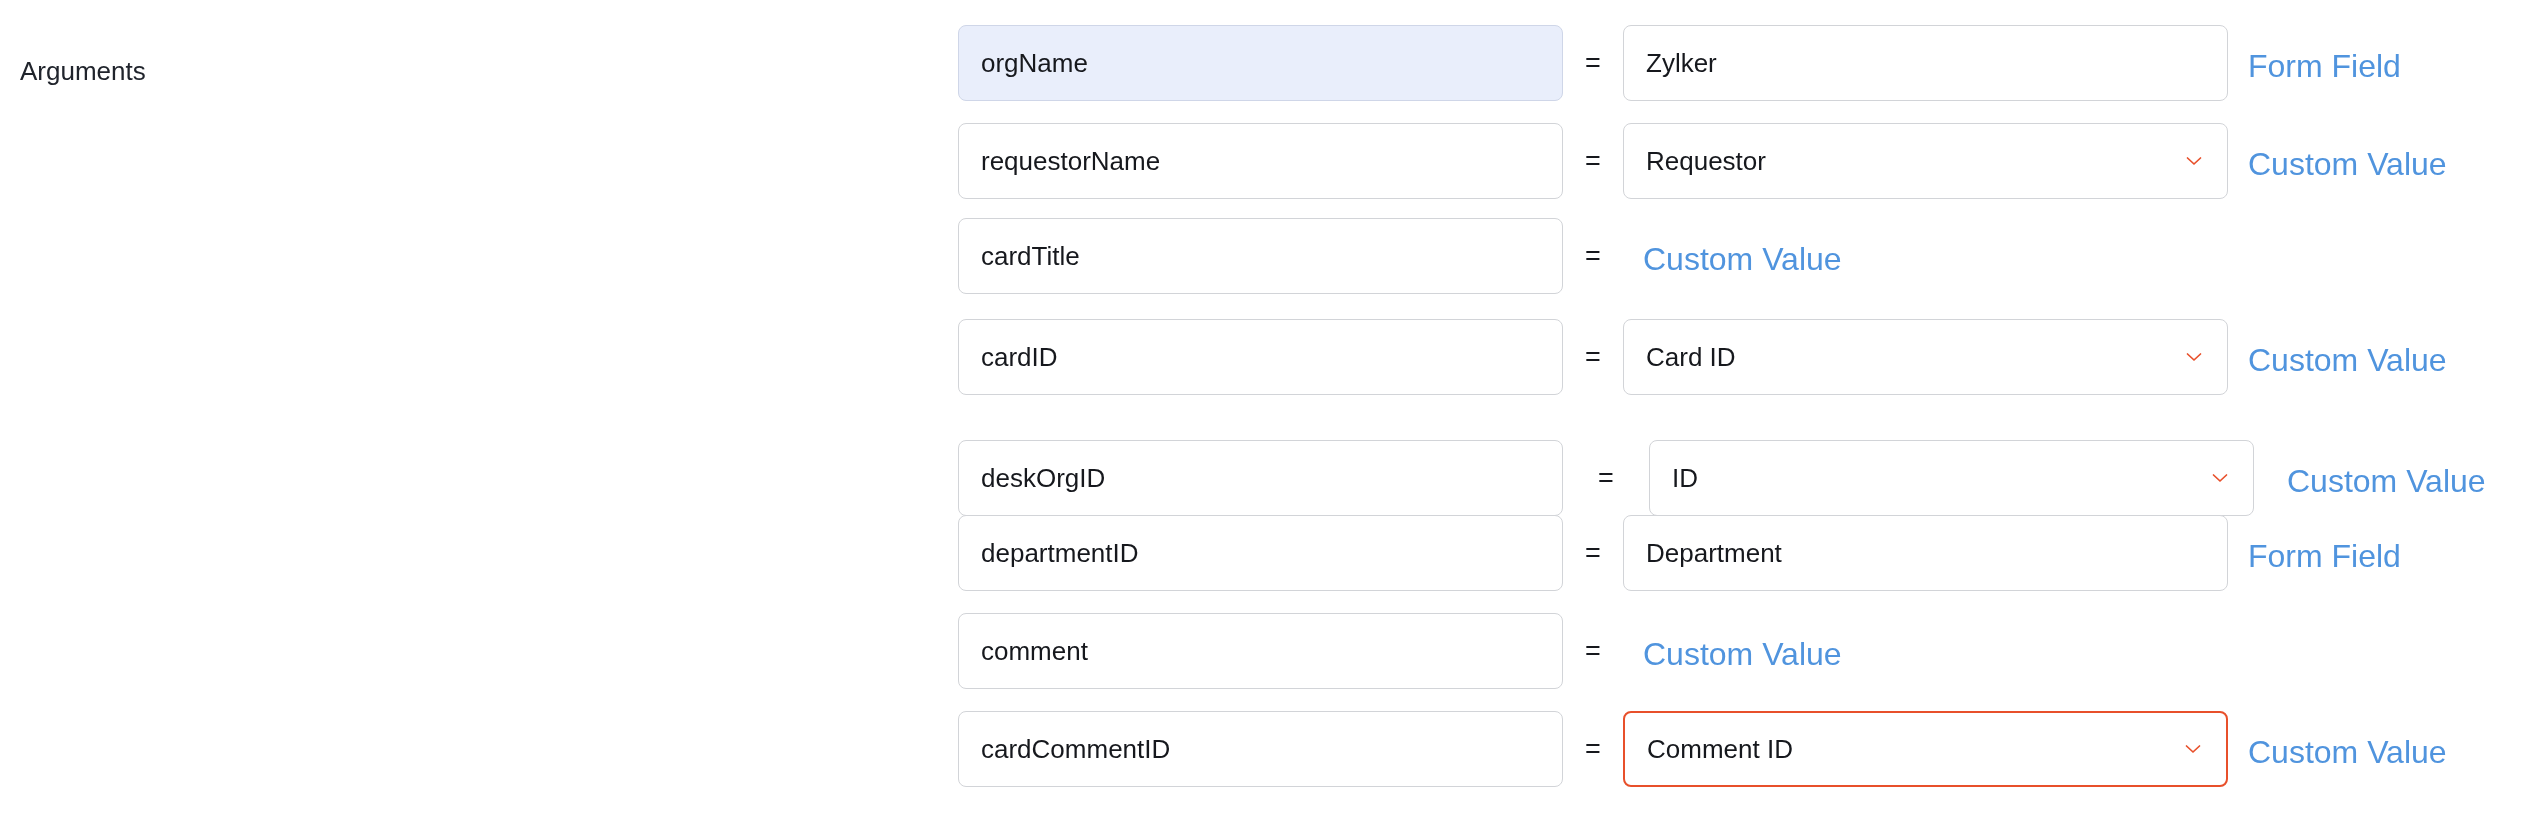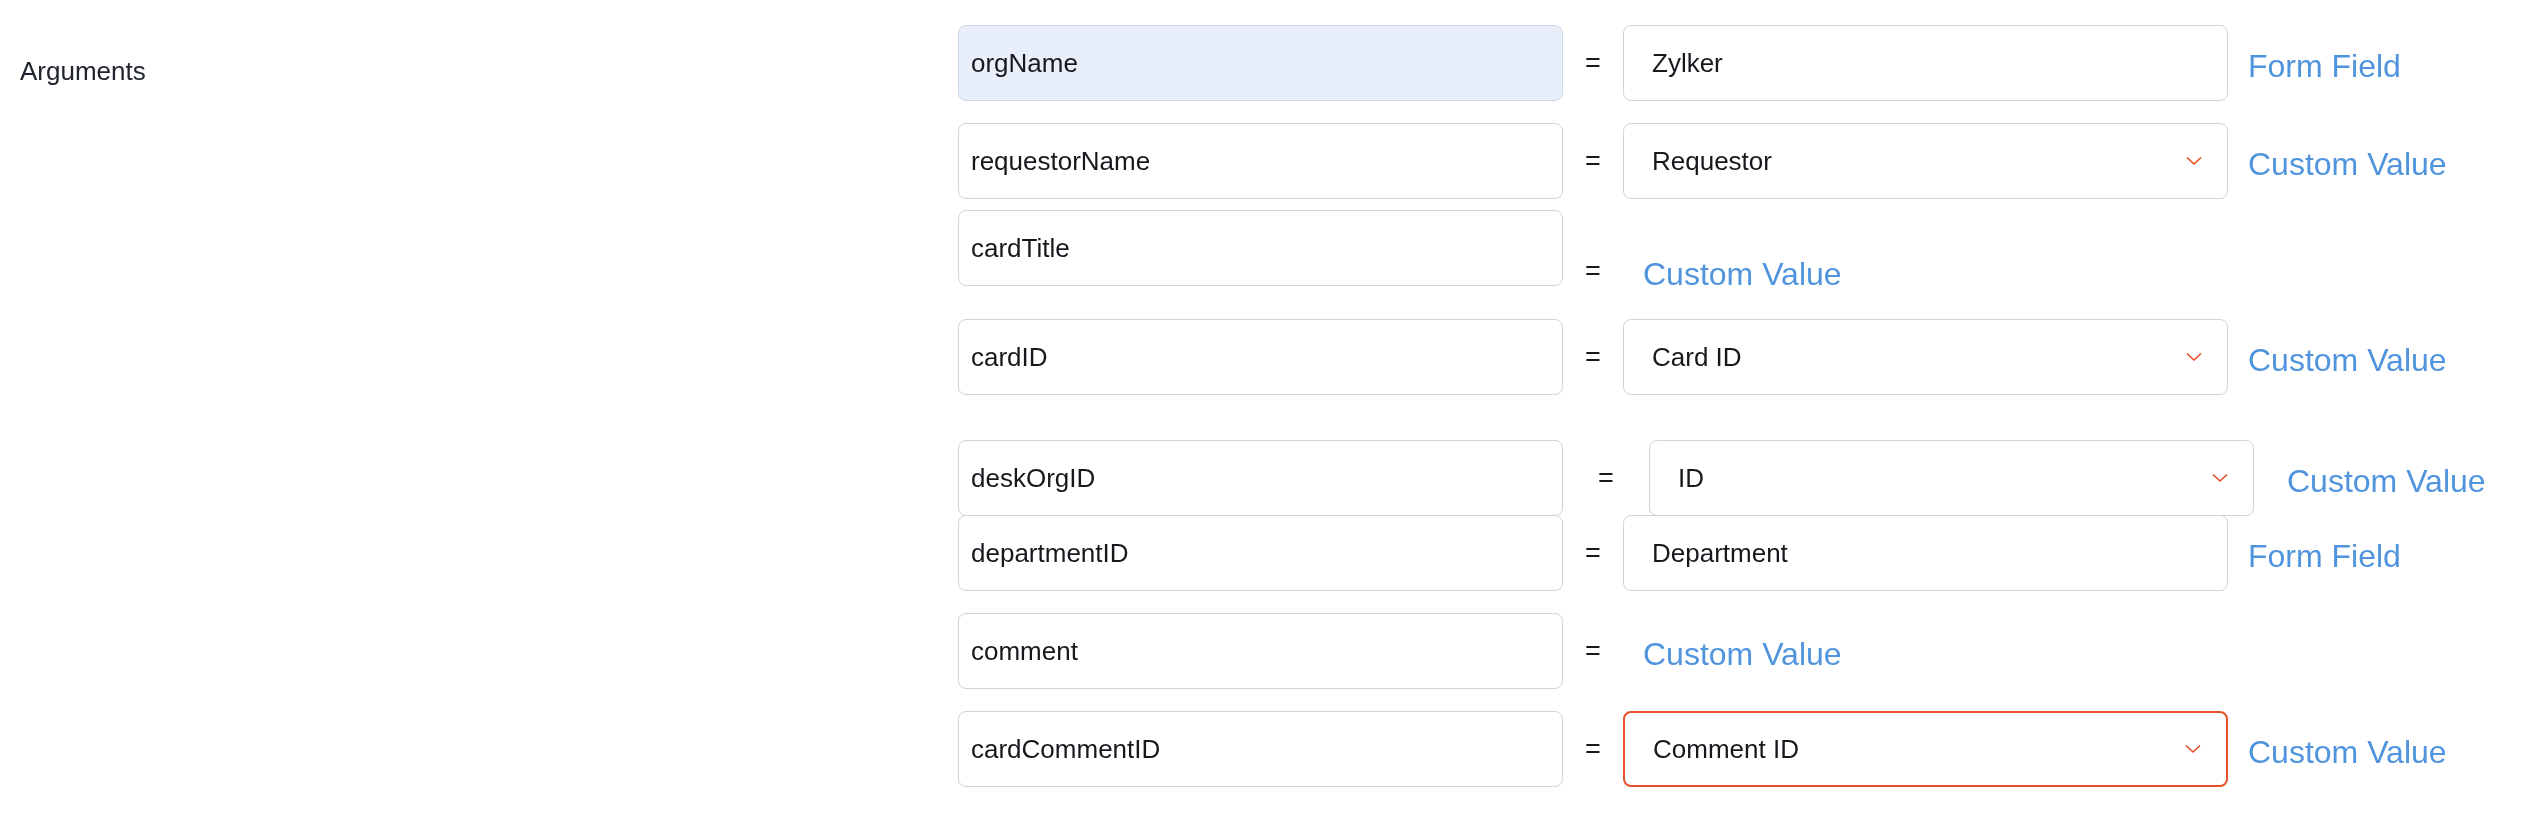--- a/index.html
+++ b/index.html
@@ -51,21 +51,21 @@
   
   .key-field {
     position: relative;
     width: 605px;
     height: 76px;
     border: 1.6px solid #d2d4d8;
     border-radius: 8px;
     background: #ffffff;
     display: flex;
     align-items: center;
-    padding: 0 12px;
+    padding: 0 22px;
     flex: 0 0 auto;
   }
   .key-field.is-active {
     background: #e9eefb;
     border-color: #cfd6e8;
   }
   .key-text {
     font-size: 26px;
     line-height: 30px;
     color: #16181d;
@@ -89,21 +89,21 @@
   
   .value-field {
     position: relative;
     width: 605px;
     height: 76px;
     border: 1.6px solid #d2d4d8;
     border-radius: 8px;
     background: #ffffff;
     display: flex;
     align-items: center;
-    padding: 0 56px 0 28px;
+    padding: 0 56px 0 22px;
     flex: 0 0 auto;
   }
   .value-field.is-error {
     border: 2.2px solid #e8502b;
   }
   .value-text {
     font-size: 26px;
     line-height: 30px;
     color: #16181d;
     font-family: "Liberation Sans", sans-serif;
@@ -163,21 +163,21 @@
         <div class="value-field">
           <span class="value-text">Requestor</span>
           <span class="chevron">
             <svg viewBox="0 0 22 22" xmlns="http://www.w3.org/2000/svg">
               <path d="M4.5 8 L11 14 L17.5 8" fill="none" stroke="#e8502b" stroke-width="1.7" stroke-linecap="round" stroke-linejoin="round"></path>
             </svg>
           </span>
         </div>
         <span class="type-link">Custom Value</span>
       </div>
-      <div class="arg-row" style="top: 210px; align-items: flex-end;">
+      <div class="arg-row" style="top: 218px;">
         <div class="key-field">
           <span class="key-text">cardTitle</span>
         </div>
         <div class="equals">=</div>
         <span class="type-link">Custom Value</span>
       </div>
       <div class="arg-row" style="top: 319px;">
         <div class="key-field">
           <span class="key-text">cardID</span>
         </div>

